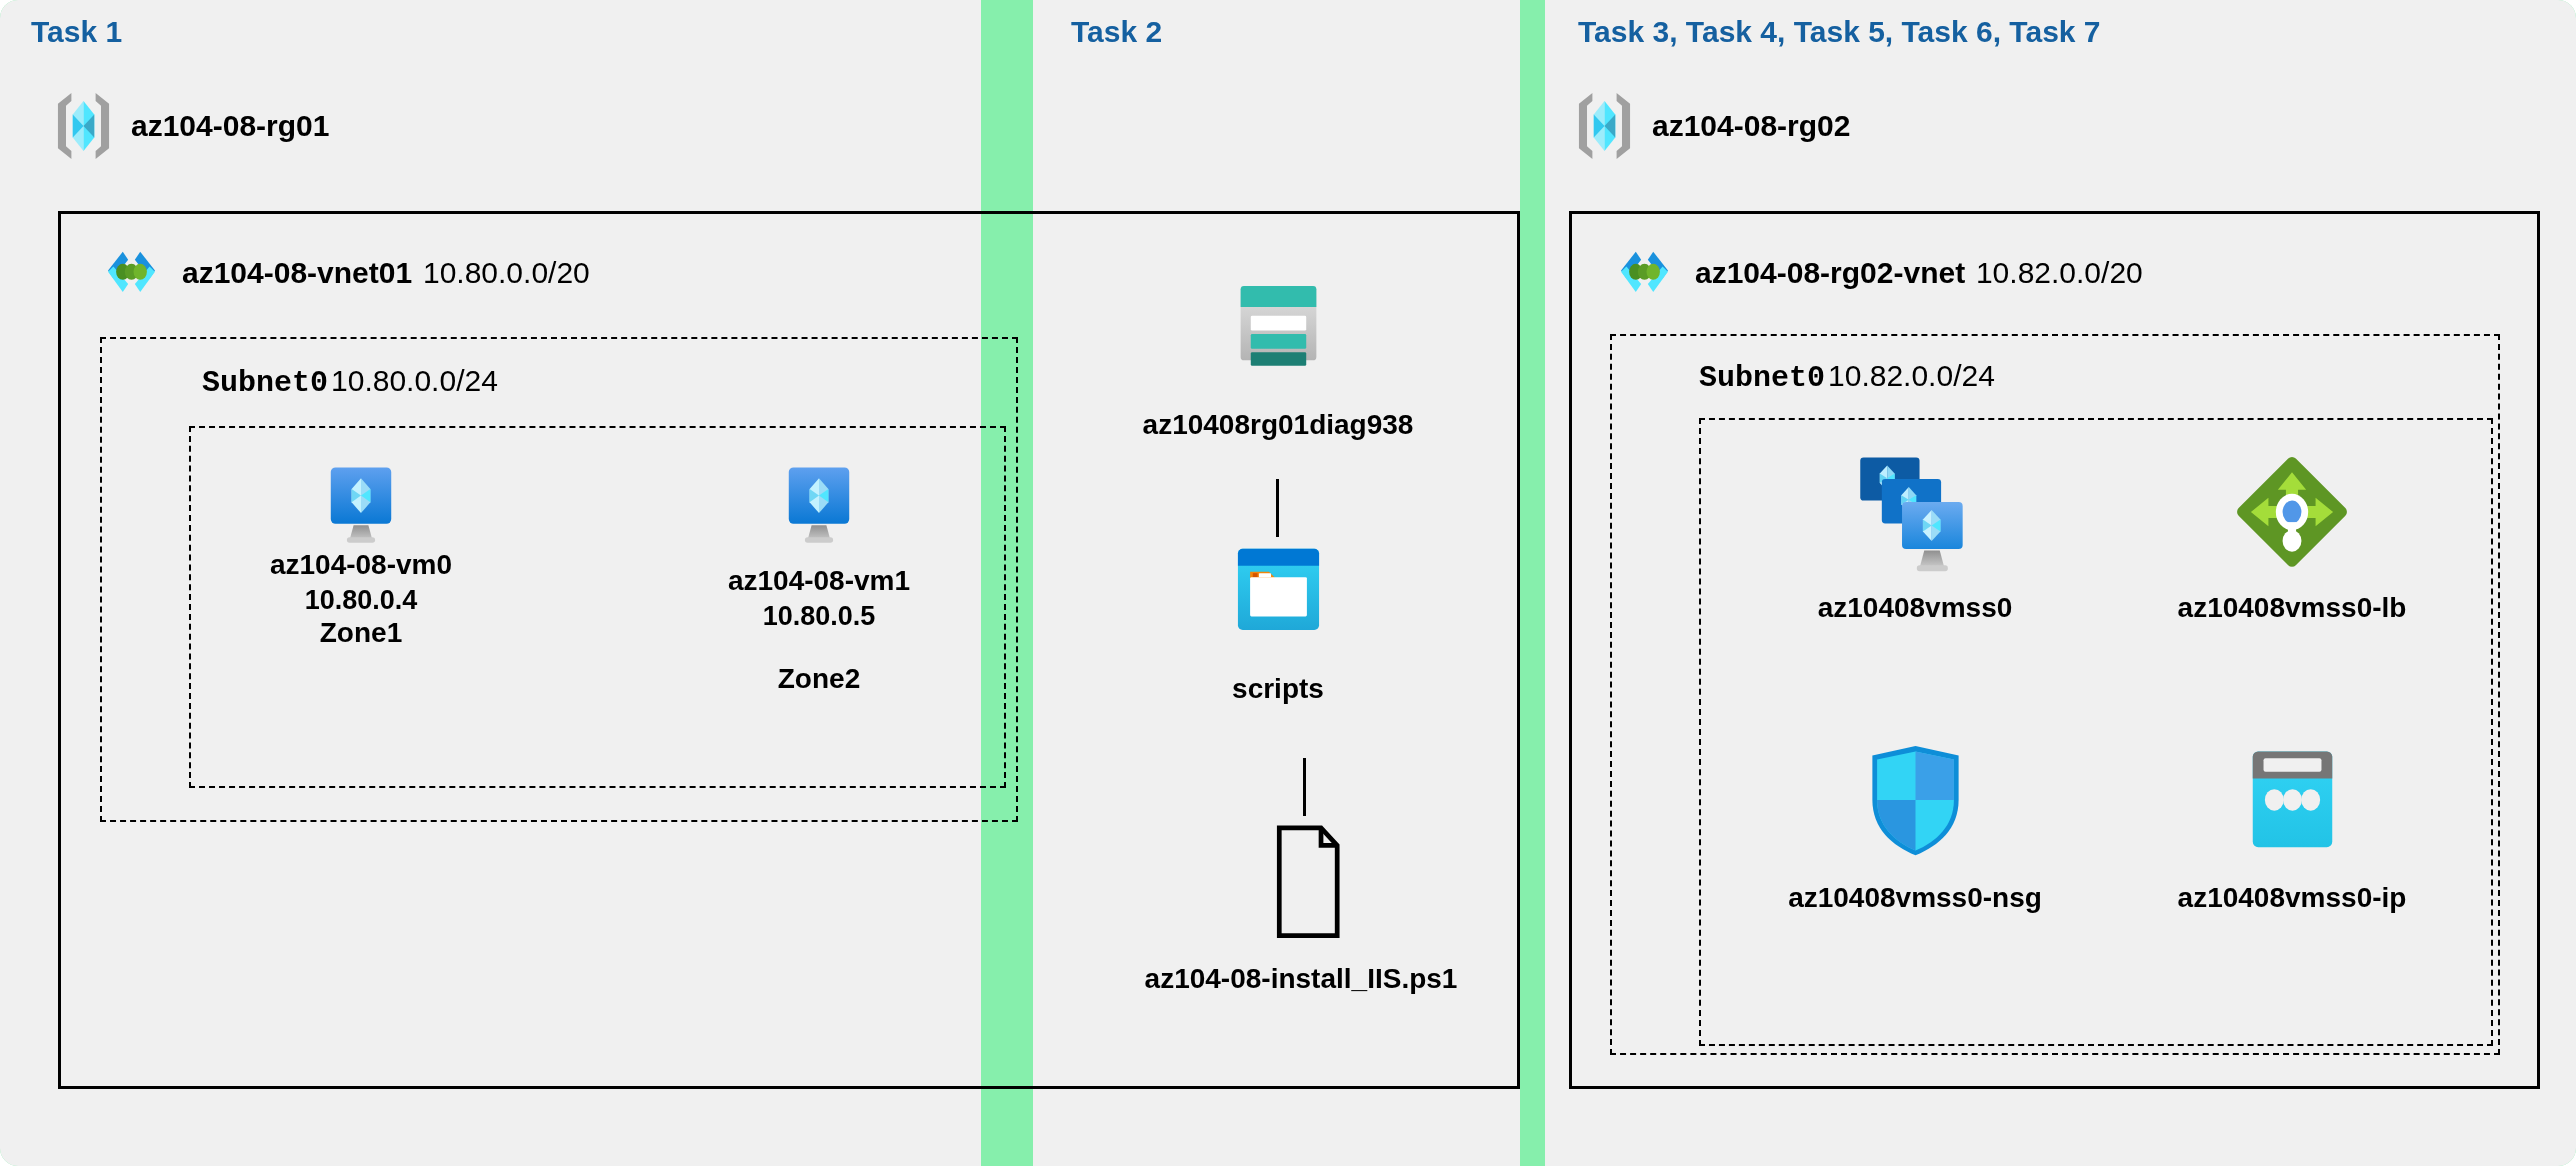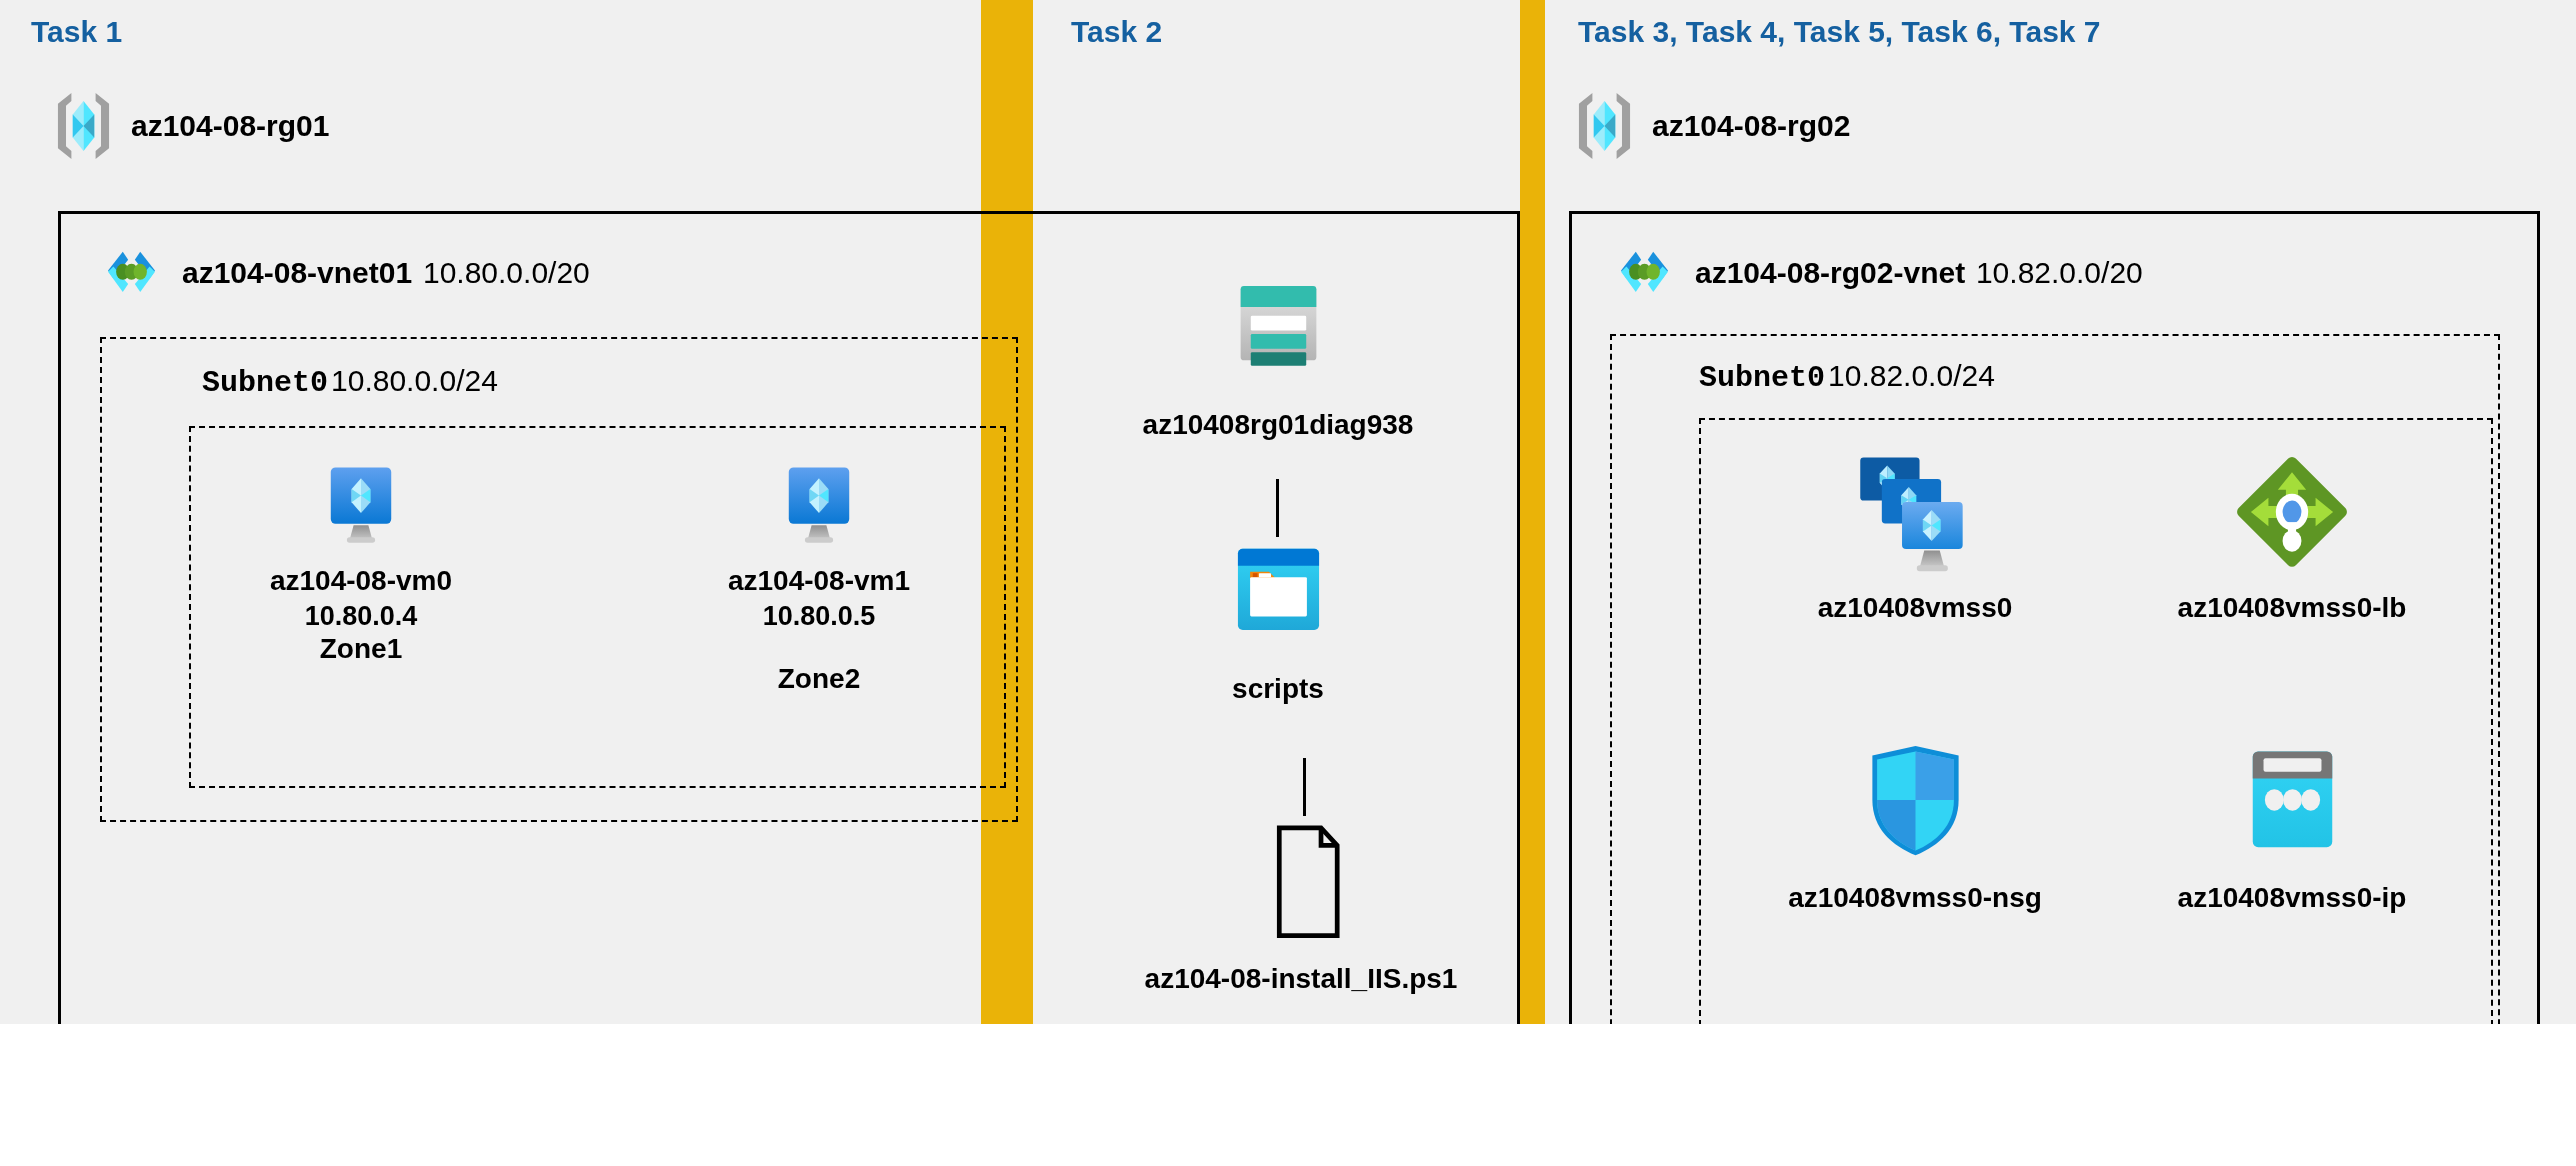--- a/index.html
+++ b/index.html
@@ -1,17 +1,17 @@
 <!DOCTYPE html>
 <html style="font-size:10.8px"><head>
 <meta charset="utf-8">
 <style>
   html,body{margin:0;padding:0;background:#ffffff;}
   body{font-family:"Liberation Sans",sans-serif;}
-  #stage{position:relative;width:2576px;height:1024px;background:#eab308;overflow:hidden;}
+  #stage{position:relative;width:2576px;height:1166px;background:#86efac;overflow:hidden;border-radius:18px;}
 
   .panel{position:absolute;background:#f0f0f0;}
 
   .task-label{
     position:absolute;
     color:#1560a0;
     font-weight:bold;
     font-size:30px;
     letter-spacing:0px;
     white-space:nowrap;
@@ -122,21 +122,21 @@
         </defs>
         <rect x="22" y="14" width="90" height="84" rx="7" fill="url(#vmg0)"></rect>
         <path d="M56 100 L78 100 L84 122 L50 122 Z" fill="url(#vmstand0)"></path>
         <rect x="46" y="118" width="42" height="8" rx="4" fill="#cccccc"></rect>
         <path d="M67 30 L53 46 L53 66 L67 82 L67 56 Z" fill="#c3f2ff"></path>
         <path d="M67 30 L81 46 L81 66 L67 82 L67 56 Z" fill="#9bdcf7"></path>
         <path d="M53 46 L67 56 L53 66 Z" fill="#6fd7f5"></path>
         <path d="M81 46 L67 56 L81 66 Z" fill="#50e6ff"></path>
       </svg>
     </span>
-    <div class="caption" style="margin-top:16px;">az104-08-vm0</div>
+    <div class="caption" style="">az104-08-vm0</div>
     <div class="subcap" style="margin-top:4px;">10.80.0.4</div>
     <div class="zonecap" style="">Zone1</div>
   </div>
 
   <div class="node" style="left:674px;top:458px;width:290px;">
     <span>
       <svg width="90" height="90" viewBox="0 0 134 134">
         <defs>
           <linearGradient id="vmg1" x1="0" y1="0" x2="0" y2="1">
             <stop offset="0%" stop-color="#5ea0ef"></stop>

